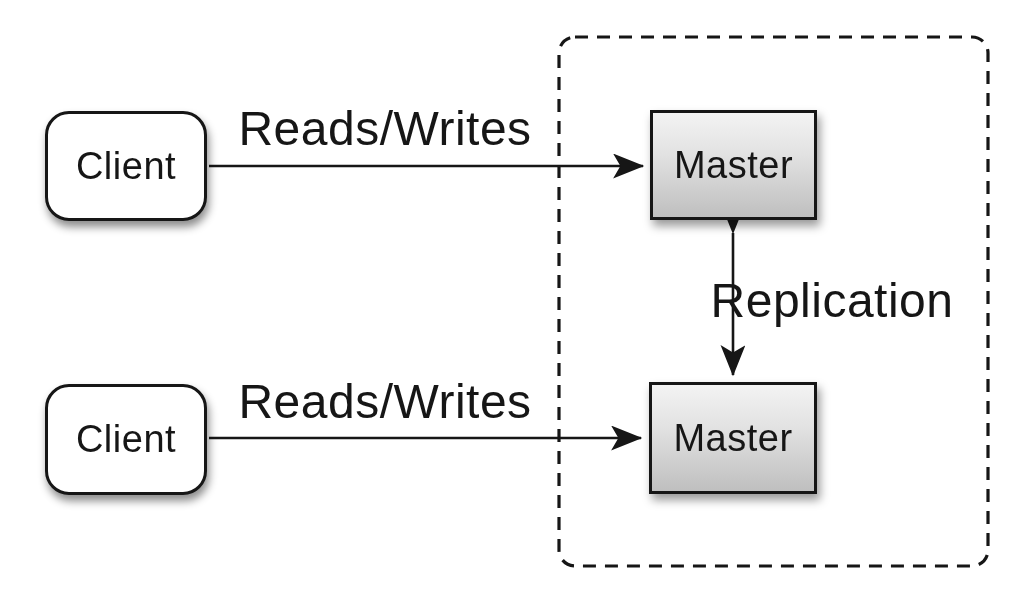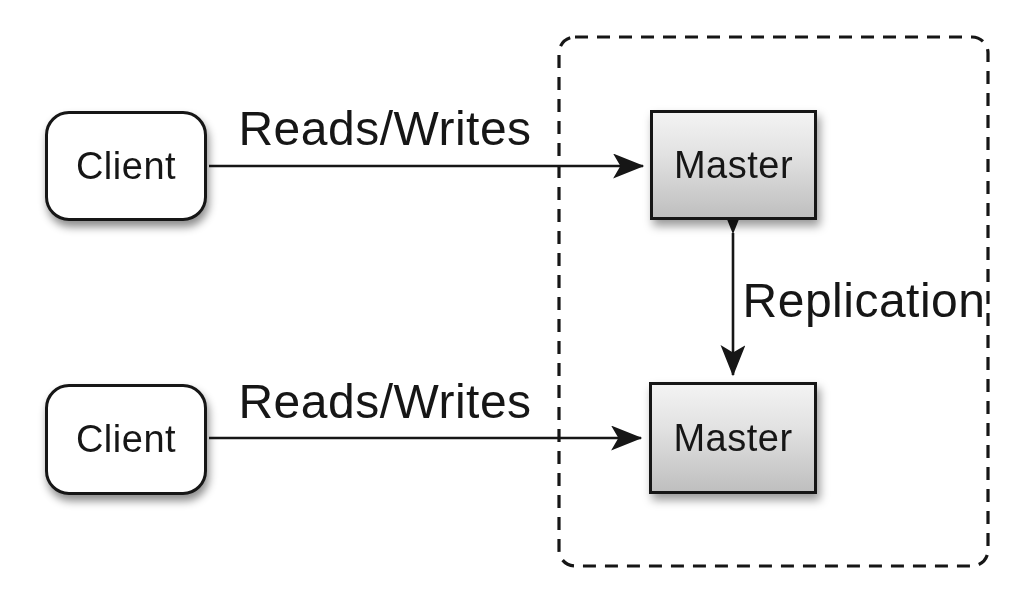--- a/index.html
+++ b/index.html
@@ -86,15 +86,15 @@
   </div>
 
   <div class="node master" style="left:649px; top:382px; width:168px; height:112px;">
     <span>Master</span>
   </div>
 
   <div class="edge-label" style="left:385px; top:128px;">Reads/Writes</div>
 
   <div class="edge-label" style="left:385px; top:401px;">Reads/Writes</div>
 
-  <div class="edge-label" style="left:864px; top:300px;">Replication</div>
+  <div class="edge-label" style="left:832px; top:300px;">Replication</div>
 
 </div>
 
 </body></html>

